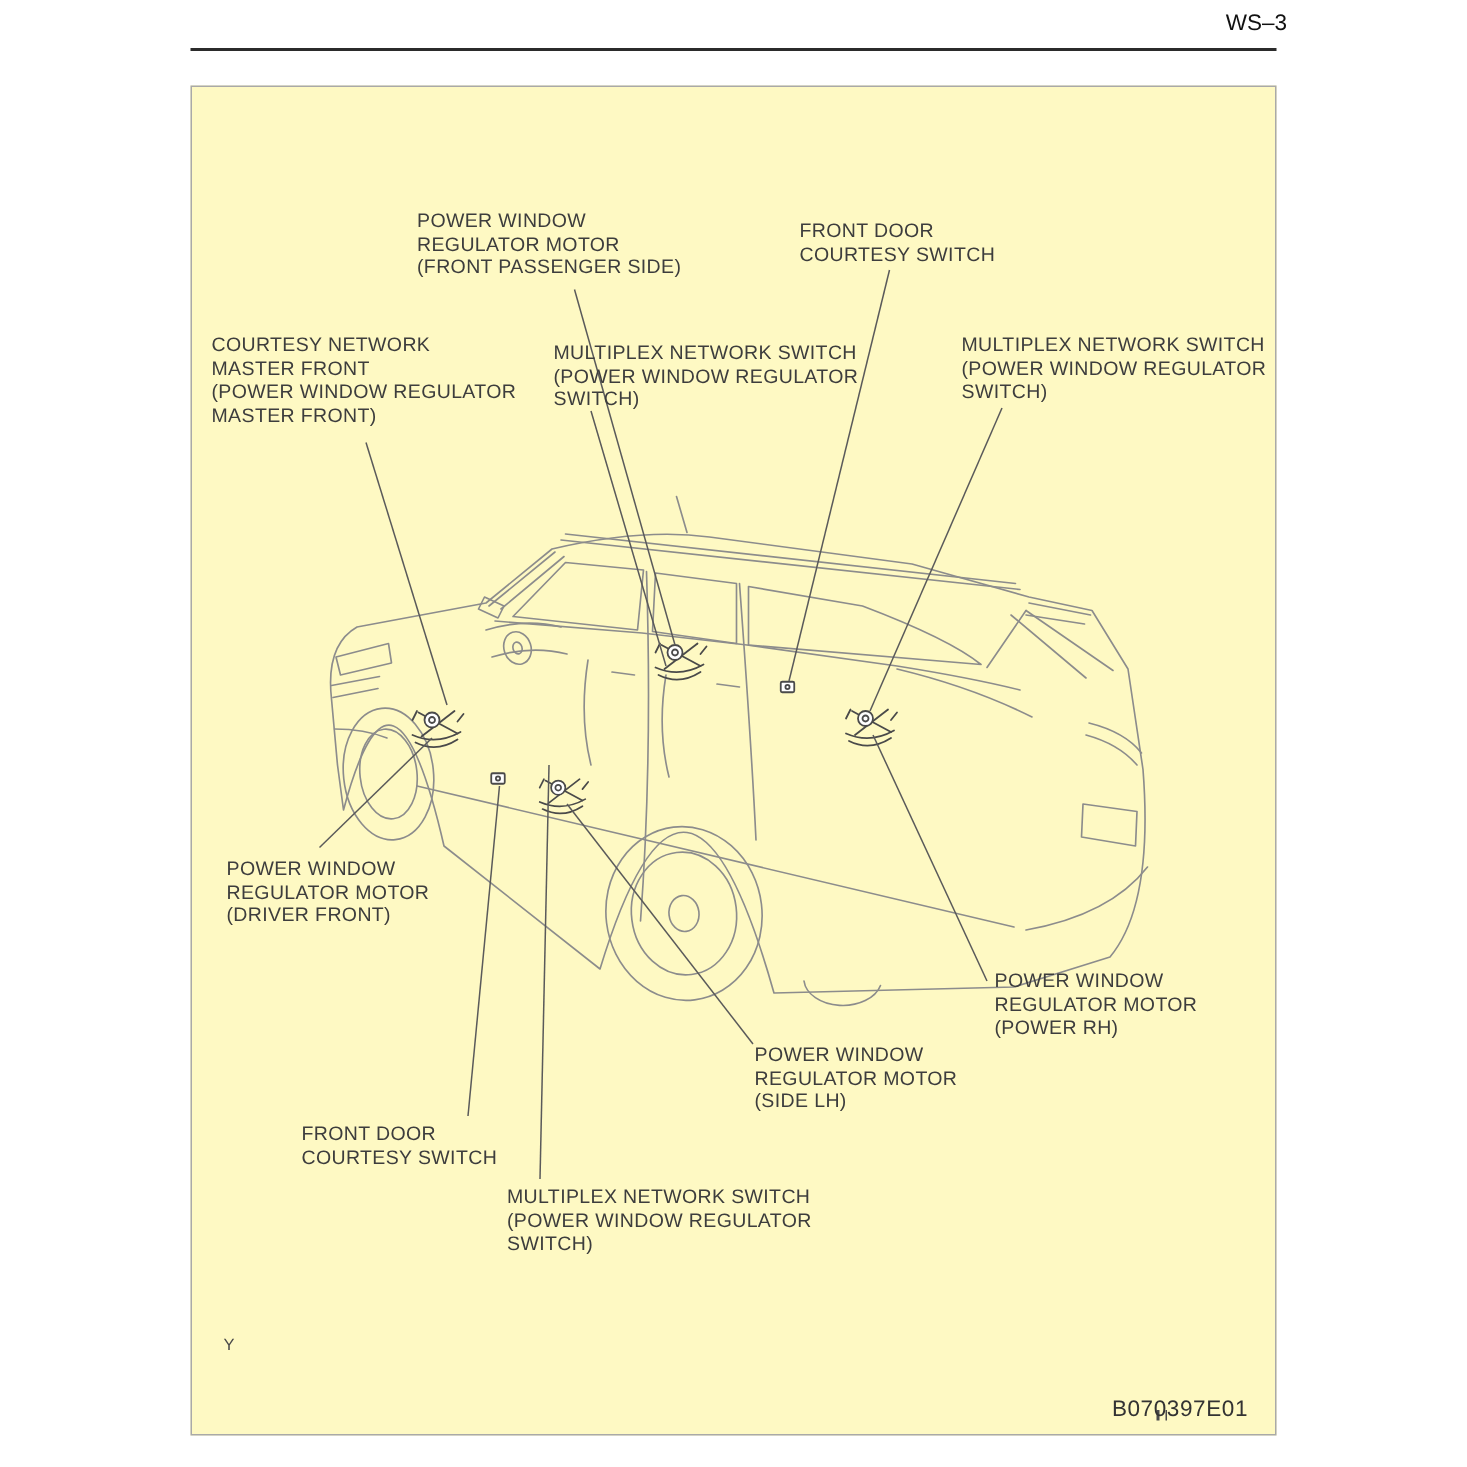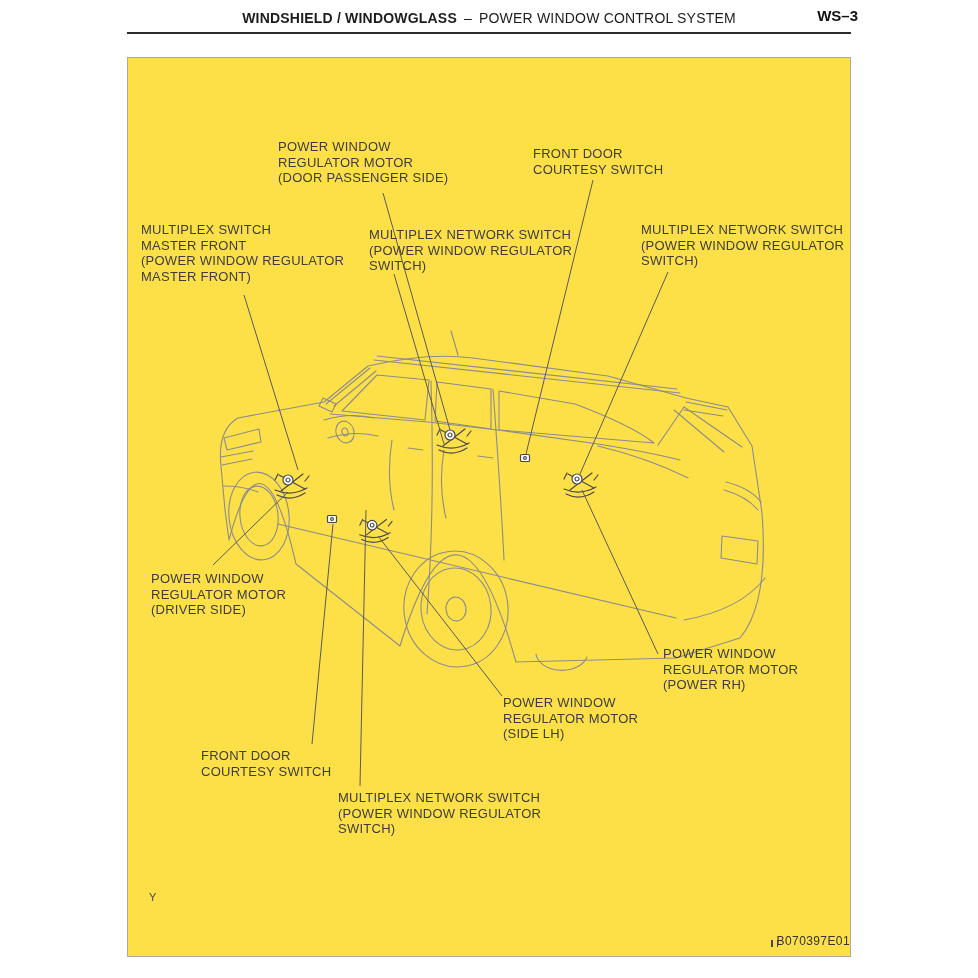--- a/index.html
+++ b/index.html
@@ -29,40 +29,40 @@
     letter-spacing: 0.2px;
     white-space: nowrap;
   }
   .header-title .section { font-weight: bold; }
   .header-title .dash { margin: 0 7px; }
   .page-number {
     position: absolute;
     top: 7px;
     right: 120px;
     font-size: 15px;
-    font-weight: bold;
+    font-weight: normal;
     color: #111111;
   }
   .header-rule {
     position: absolute;
     top: 32px;
     left: 127px;
     width: 724px;
     height: 2px;
     background: #2b2b2b;
   }
   
   .figure {
     position: absolute;
     left: 127px;
     top: 57px;
     width: 724px;
     height: 900px;
     border: 1px solid #a9a9a9;
-    background: #fde047;
+    background: #fef9c3;
     box-sizing: border-box;
   }
   .figure svg {
     position: absolute;
     left: 0;
     top: 0;
   }
   .callout {
     position: absolute;
     font-size: 13px;
@@ -74,44 +74,41 @@
   .callout span { display: block; }
   .corner-marker {
     position: absolute;
     left: 21px;
     top: 833px;
     font-size: 11px;
     color: #4a4a4a;
   }
   .figure-code {
     position: absolute;
-    right: 0;
+    right: 18px;
     bottom: 8px;
-    font-size: 12px;
+    font-size: 15px;
     color: #333333;
     letter-spacing: 0.4px;
   }
   .print-mark {
     position: absolute;
     right: 72px;
     bottom: 9px;
     width: 4px;
     height: 7px;
     border-left: 2px solid #4a4a4a;
     border-right: 1px solid #4a4a4a;
   }
 </style>
 </head>
 <body>
 
 <div class="page">
 
-  <div class="header-title">
-    <span class="section">WINDSHIELD / WINDOWGLASS</span><span class="dash">–</span><span class="topic">POWER WINDOW CONTROL SYSTEM</span>
-  </div>
   <div class="page-number">WS–3</div>
   <div class="header-rule"></div>
 
   <div class="figure">
 
     <svg width="724" height="900" viewBox="0 0 724 900">
       <defs>
         <g id="reg" stroke="#4a4a4a" stroke-width="1.2" fill="none" stroke-linecap="round">
           <path d="M -16 7 Q 0 14 16 5"></path>
           <path d="M -14 12 Q 0 19 14 10"></path>
@@ -195,51 +192,51 @@
         <line x1="530" y1="596" x2="454" y2="432"></line>
         <line x1="374" y1="638" x2="250" y2="478"></line>
         <line x1="184" y1="686" x2="205" y2="466"></line>
         <line x1="232" y1="728" x2="238" y2="452"></line>
       </g>
     </svg>
 
     <div class="callout" style="left:150px; top:81px">
       <span>POWER WINDOW</span>
       <span>REGULATOR MOTOR</span>
-      <span>(DOOR PASSENGER SIDE)</span>
+      <span>(FRONT PASSENGER SIDE)</span>
     </div>
 
     <div class="callout" style="left:405px; top:88px">
       <span>FRONT DOOR</span>
       <span>COURTESY SWITCH</span>
     </div>
 
     <div class="callout" style="left:13px; top:164px">
-      <span>MULTIPLEX SWITCH</span>
+      <span>COURTESY NETWORK</span>
       <span>MASTER FRONT</span>
       <span>(POWER WINDOW REGULATOR</span>
       <span>MASTER FRONT)</span>
     </div>
 
     <div class="callout" style="left:241px; top:169px">
       <span>MULTIPLEX NETWORK SWITCH</span>
       <span>(POWER WINDOW REGULATOR</span>
       <span>SWITCH)</span>
     </div>
 
     <div class="callout" style="left:513px; top:164px">
       <span>MULTIPLEX NETWORK SWITCH</span>
       <span>(POWER WINDOW REGULATOR</span>
       <span>SWITCH)</span>
     </div>
 
     <div class="callout" style="left:23px; top:513px">
       <span>POWER WINDOW</span>
       <span>REGULATOR MOTOR</span>
-      <span>(DRIVER SIDE)</span>
+      <span>(DRIVER FRONT)</span>
     </div>
 
     <div class="callout" style="left:535px; top:588px">
       <span>POWER WINDOW</span>
       <span>REGULATOR MOTOR</span>
       <span>(POWER RH)</span>
     </div>
 
     <div class="callout" style="left:375px; top:637px">
       <span>POWER WINDOW</span>

